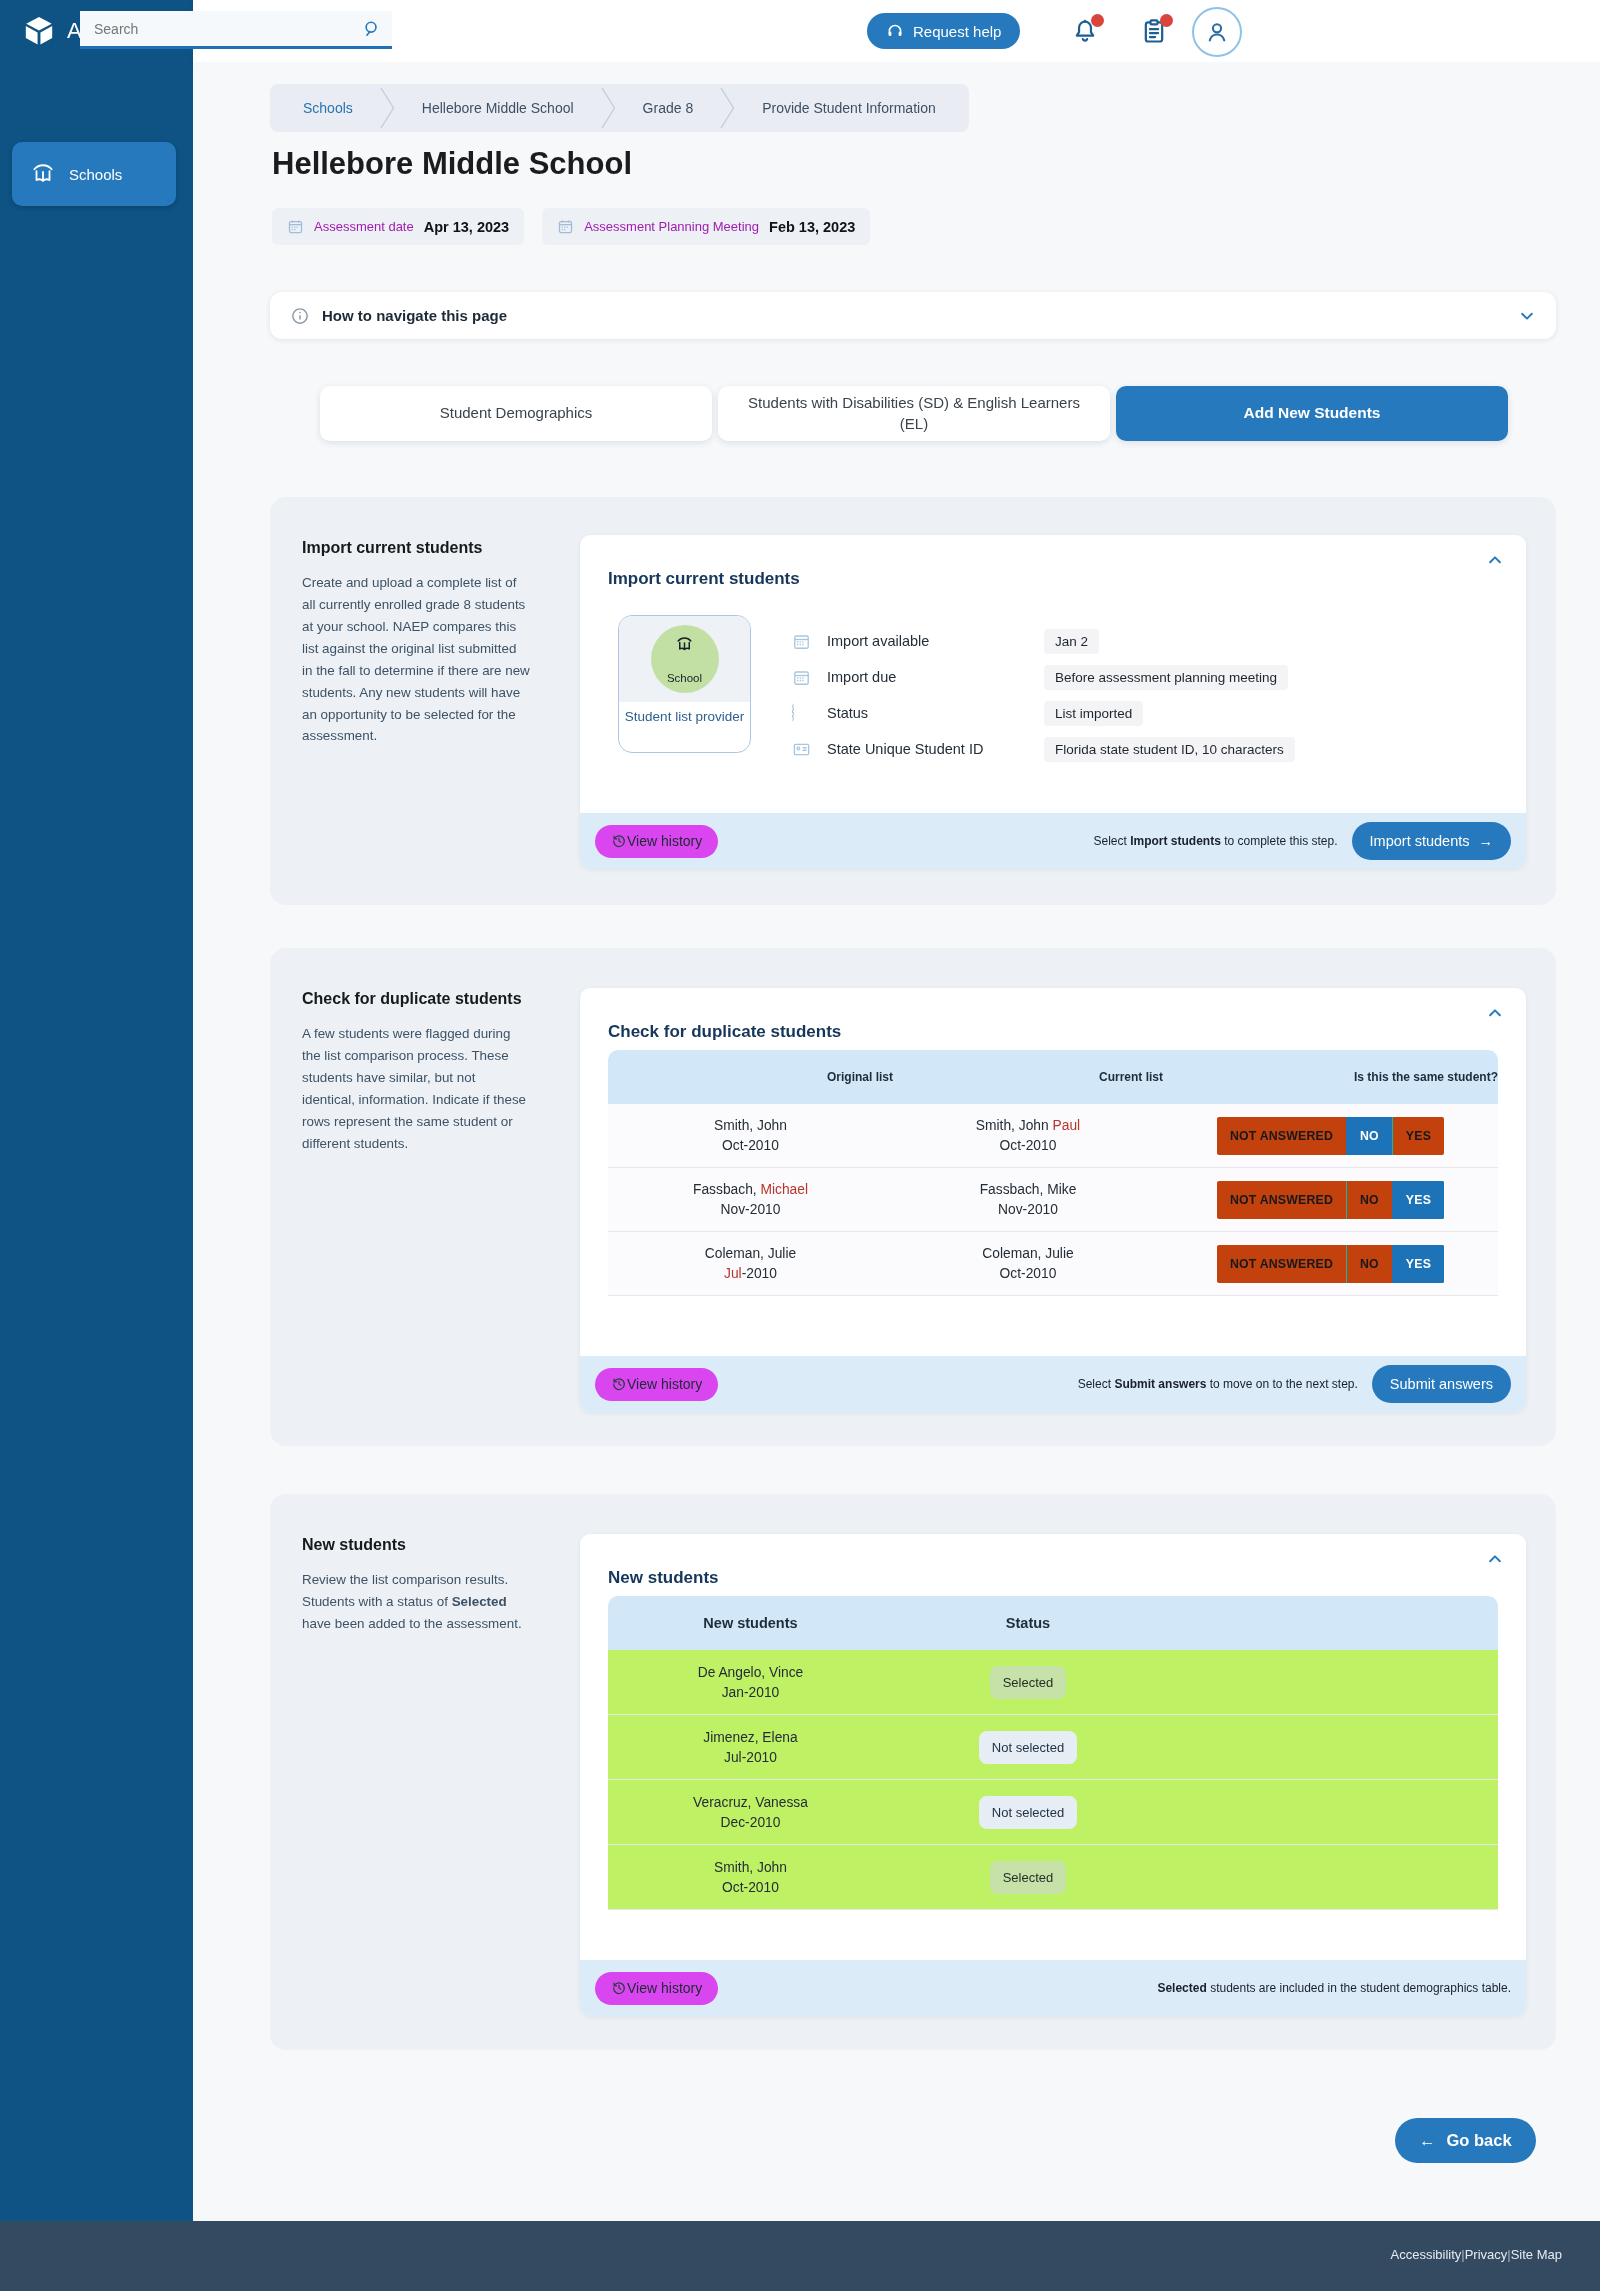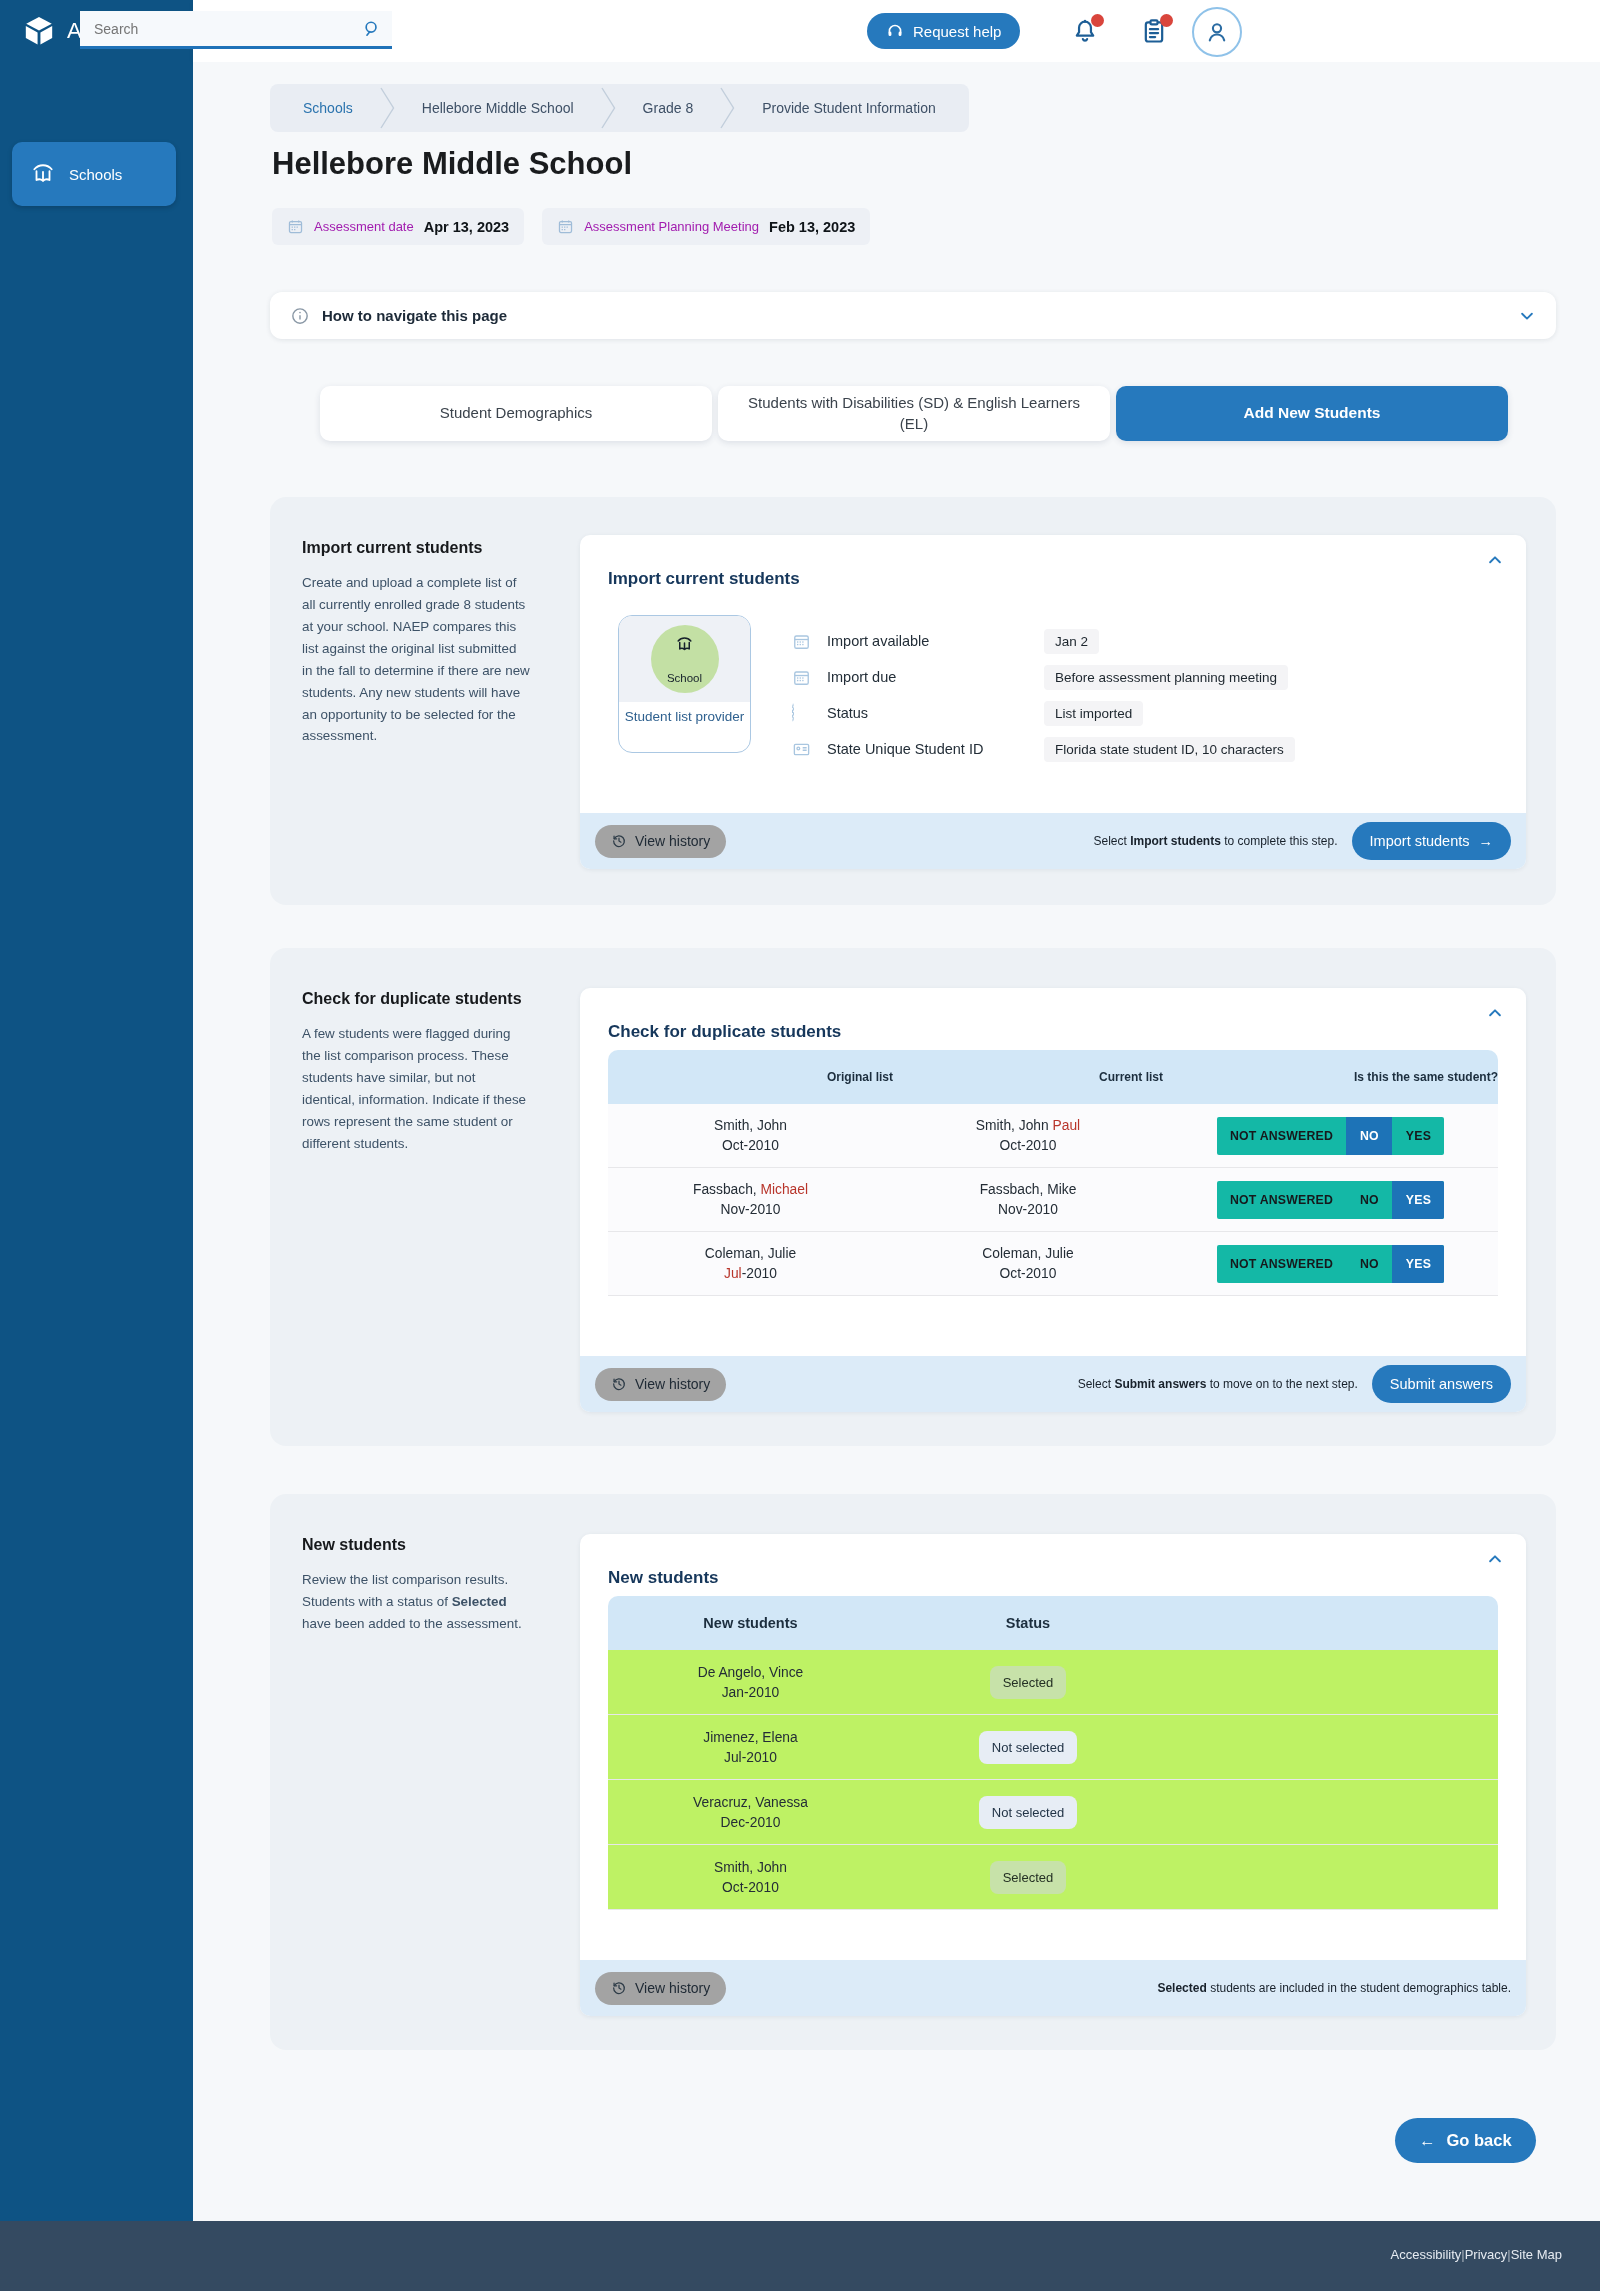--- a/index.html
+++ b/index.html
@@ -89,37 +89,37 @@
   .info-rows{position:absolute;left:212px;top:88px;width:700px;}
   .info-row{height:36px;display:flex;align-items:center;}
   .info-row .ir-icon{width:22px;color:var(--icon-blue);}
   .info-row .ir-label{width:230px;font-size:14.5px;color:#232E38;padding-left:13px;}
   .chip-val{background:#f4f4f6;border-radius:4px;padding:5px 11px;font-size:13.5px;color:#1D262E;white-space:nowrap;}
   .dash-circle{width:17px;height:17px;border:1.6px dashed var(--icon-blue);border-radius:50%;}
 
   
   .card-foot{position:absolute;left:0;right:0;bottom:0;height:56px;background:#DCEBF8;border-radius:0 0 10px 10px;
     display:flex;align-items:center;gap:14px;padding:0 15px;}
-  .vh-btn{display:flex;align-items:center;gap:8px;background:#a3a3a3;border:none;border-radius:17px;height:33px;
+  .vh-btn{display:flex;align-items:center;background:#d946ef;border:none;border-radius:17px;height:33px;
     padding:0 16px;font-size:14px;color:#202B36;cursor:pointer;font-family:inherit;}
   .vh-btn .vh-icon{color:#2E3C48;}
   .foot-hint{margin-left:auto;font-size:12px;color:#18212B;}
   .foot-hint b{font-weight:700;}
   .foot-btn{background:var(--accent);color:#fff;border:none;border-radius:19px;height:38px;padding:0 18px;
     font-size:14.5px;display:flex;align-items:center;gap:9px;cursor:pointer;font-family:inherit;}
 
   
   .dup-table{position:absolute;left:28px;top:62px;width:890px;}
   .t-head{height:54px;background:#D2E7F7;border-radius:10px 10px 0 0;display:grid;grid-template-columns:285px 270px 335px;
     align-items:center;text-align:right;font-size:12px;font-weight:700;color:#1C2E3E;}
   .t-row{display:grid;grid-template-columns:285px 270px 335px;align-items:center;text-align:center;
     background:#fbfbfd;border-bottom:1px solid #e7e7ea;height:64px;font-size:13.8px;color:#242D36;}
   .cell-2l .l1{margin-bottom:5px;}
   .red{color:var(--red);}
-  .seg-group{display:inline-flex;background:#14b8a6;border-radius:2px;font-size:12.3px;font-weight:700;color:#16191C;
+  .seg-group{display:inline-flex;background:#c2410c;border-radius:2px;font-size:12.3px;font-weight:700;color:#16191C;
     letter-spacing:.2px;overflow:hidden;justify-self:center;}
   .seg{padding:0 13px;height:38px;line-height:38px;cursor:pointer;}
   .seg + .seg{border-left:1px solid #14b8a6;}
   .seg.sel{background:#1D73B7;color:#fff;border-color:#1D73B7;}
 
   
   .new-table{position:absolute;left:28px;top:62px;width:890px;}
   .t-head-new{height:54px;background:#D2E7F7;border-radius:10px 10px 0 0;display:grid;grid-template-columns:285px 270px 335px;
     align-items:center;text-align:center;font-size:14.5px;font-weight:700;color:#1C2E3E;}
   .t-row-new{display:grid;grid-template-columns:285px 270px 335px;align-items:center;text-align:center;

